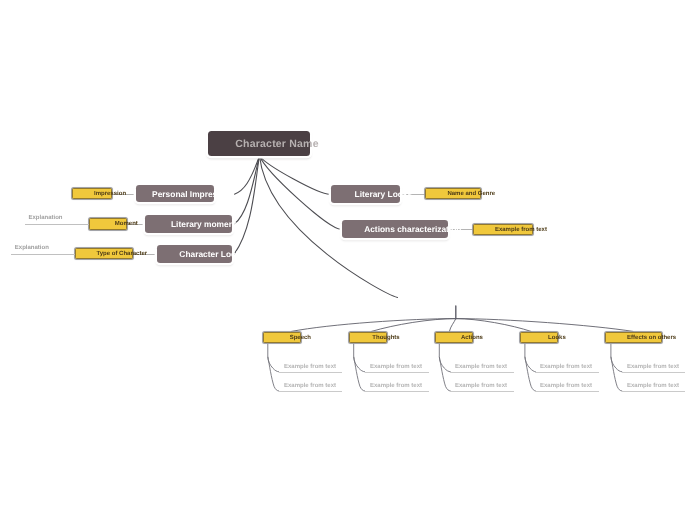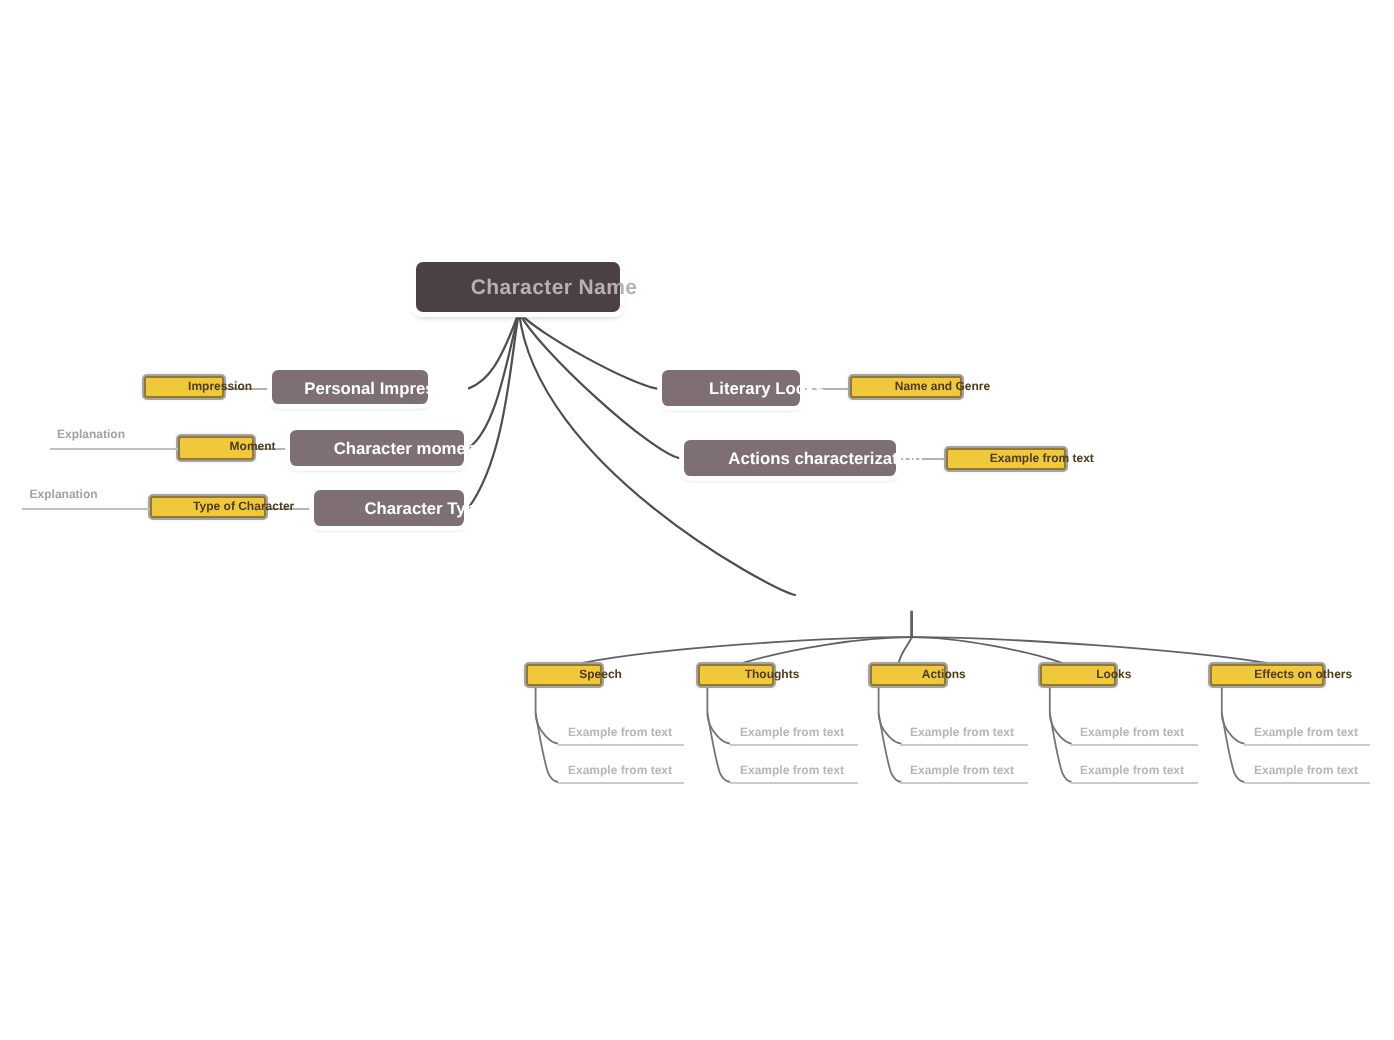--- a/index.html
+++ b/index.html
@@ -80,24 +80,24 @@
   </svg>
 
   <div class="node root" style="left:208px;top:131px;width:102px;height:25px;">
     <span>Character Name</span>
   </div>
 
   <div class="node branch" style="left:136.3px;top:185.1px;width:78px;height:17.4px;">
     <span>Personal Impression</span>
   </div>
   <div class="node branch" style="left:144.6px;top:215.1px;width:87.1px;height:17.5px;">
-    <span>Character moments</span>
+    <span>Literary moments</span>
   </div>
   <div class="node branch" style="left:157.2px;top:245.3px;width:74.4px;height:17.3px;">
-    <span>Character Type</span>
+    <span>Character Looks</span>
   </div>
   <div class="node branch" style="left:331.1px;top:185.1px;width:68.6px;height:17.5px;">
     <span>Literary Looks</span>
   </div>
   <div class="node branch" style="left:341.9px;top:220.3px;width:105.8px;height:17.8px;">
     <span>Actions characterization</span>
   </div>
 
   <div class="node tag" style="left:72.2px;top:187.6px;width:39.7px;height:11.8px;">
     <span>Impression</span>

